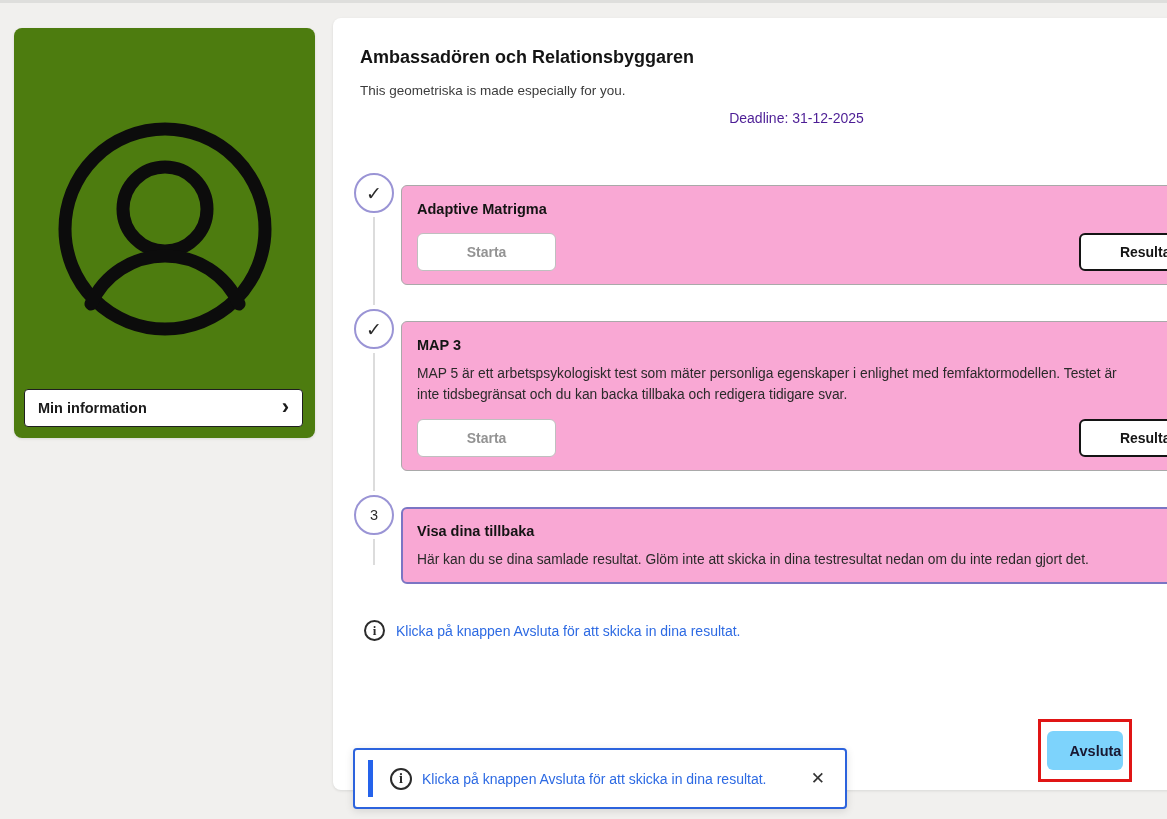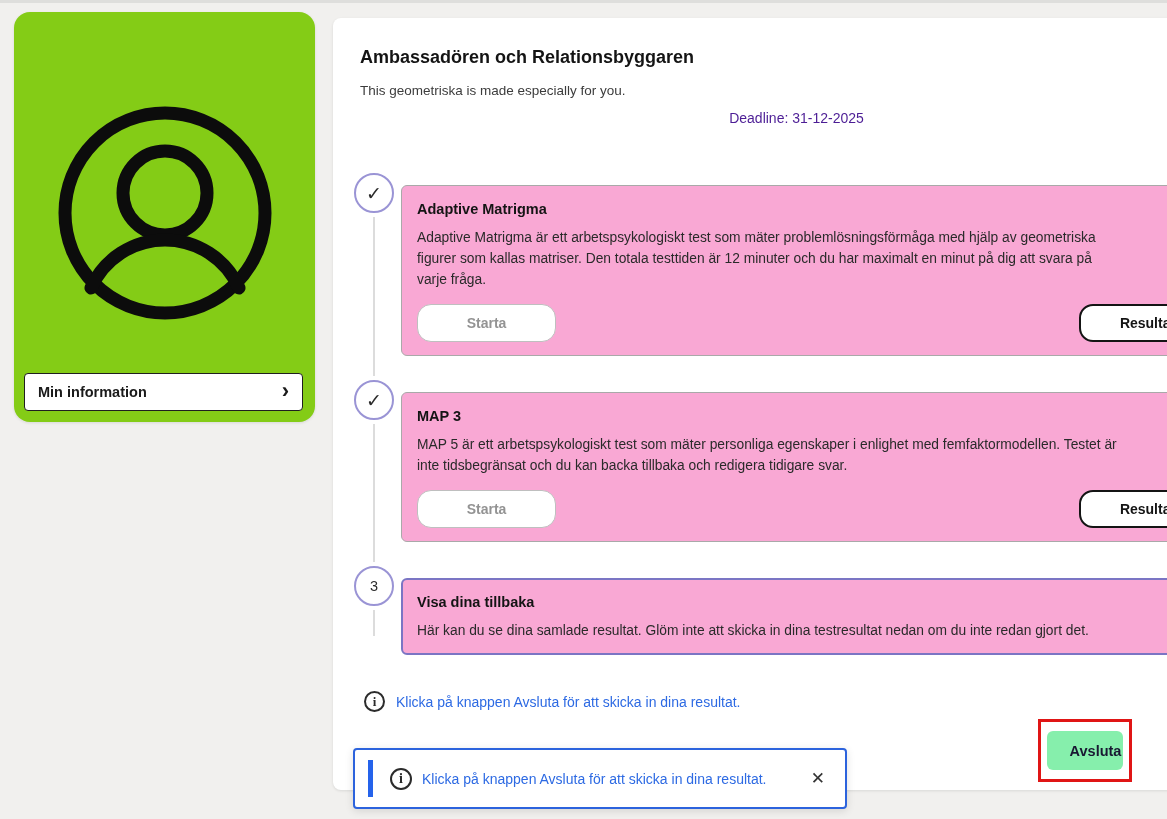--- a/index.html
+++ b/index.html
@@ -8,22 +8,22 @@
     position:relative;
     overflow:hidden;
     background:#f1f0ee;
     font-family:"Liberation Sans", sans-serif;
     color:#141414;
   }
   .top-edge { position:absolute; top:0; left:0; right:0; height:3px; background:#dededc; }
 
   
   .sidebar-card {
-    position:absolute; left:14px; top:12px; width:301px; height:410px;
-    background:#84cc16; border-radius:16px; box-shadow:0 1px 3px rgba(0,0,0,.10);
+    position:absolute; left:14px; top:28px; width:301px; height:410px;
+    background:#4d7c0f; border-radius:8px; box-shadow:0 1px 3px rgba(0,0,0,.10);
   }
   .avatar-wrap { position:absolute; left:0; right:0; top:92px; display:flex; justify-content:center; }
   .min-info-btn {
     position:absolute; left:10px; bottom:11px; width:279px; height:38px;
     background:#fff; border:1px solid #1f1f1f; border-radius:4px;
     display:flex; align-items:center; justify-content:space-between; padding:0 13px;
     font-family:inherit; font-size:14.5px; font-weight:700; color:#1a1a1a; cursor:pointer;
   }
   .chevron { font-size:22px; font-weight:600; line-height:1; margin-top:-3px; color:#1a1a1a; }
 
@@ -48,41 +48,41 @@
   }
   .step-circle .num { font-size:14.5px; }
   .step-connector { position:absolute; left:19px; top:44px; bottom:-20px; width:2px; background:#dcdcdc; z-index:1; }
   .step:last-child .step-connector { bottom:auto; height:26px; }
 
   .step-card { flex:1; border:1px solid #a9a9a9; border-radius:6px; padding:13px 16px 13px 15px; background:#f9a8d4;margin-top:12px; }
   .step-card.current { border:2px solid #7b75c4; padding:12px 15px 12px 14px; }
   .step-card-title { font-size:14.5px; font-weight:700; color:#141414; line-height:20px; }
   .step-card-desc { margin-top:8px; font-size:13.8px; line-height:21px; color:#2a2a2a; max-width:706px; }
   .step-actions { margin-top:14px; display:flex; justify-content:space-between; align-items:center; }
-  .btn { font-family:inherit; font-weight:700; font-size:14px; background:#fff; border-radius:14px; cursor:pointer; }
+  .btn { font-family:inherit; font-weight:700; font-size:14px; background:#fff; border-radius:6px; cursor:pointer; }
   .btn-starta { width:139px; height:38px; border:1px solid #bfbfbf; color:#939393; }
   .btn-resultat { width:137px; height:38px; border:2px solid #141414; color:#141414; }
   .btn-visa { width:138px; height:38px; border:2px solid #141414; color:#141414; }
 
   .info-row { margin-top:36px; margin-left:10px; display:flex; align-items:center; gap:11px; }
   .info-icon {
     width:21px; height:21px; flex:none; border:2px solid #2b2b2b; border-radius:50%;
     display:flex; align-items:center; justify-content:center;
     font-family:"Liberation Serif", serif; font-size:13px; font-weight:700; color:#2b2b2b;
   }
   .info-text { font-size:14px; color:#2d6ae3; }
 
   
   .finish-highlight {
     position:absolute; left:1038px; top:719px; width:94px; height:63px;
     border:3px solid #e01515; display:flex; align-items:center; justify-content:center;
     background:#fff; z-index:4;
   }
   .finish-btn {
-    width:76px; height:39px; background:#86efac; border:none; border-radius:6px;
+    width:76px; height:39px; background:#7dd3fc; border:none; border-radius:6px;
     font-family:inherit; font-size:14.5px; font-weight:700; color:#191832; cursor:pointer;padding-left:21px;
   }
 
   
   .toast {
     position:absolute; left:353px; top:748px; width:494px; height:61px;
     background:#fff; border:2px solid #2c63dd; border-radius:4px;
     box-shadow:0 2px 8px rgba(0,0,0,.12);
     display:flex; align-items:center; padding:0 18px 0 13px; z-index:5;
   }
@@ -123,21 +123,20 @@
 
     <div class="step">
       <div class="step-gutter">
         <div class="step-circle">
           <span>✓</span>
         </div>
         <div class="step-connector"></div>
       </div>
       <div class="step-card">
         <div class="step-card-title">Adaptive Matrigma</div>
-        <div class="step-card-desc">Adaptive Matrigma är ett arbetspsykologiskt test som mäter problemlösningsförmåga med hjälp av geometriska figurer som kallas matriser. Den totala testtiden är 12 minuter och du har maximalt en minut på dig att svara på varje fråga.</div>
         <div class="step-actions">
           <button class="btn btn-starta">Starta</button>
           <button class="btn btn-resultat">Resultat</button>
         </div>
       </div>
     </div>
 
     <div class="step">
       <div class="step-gutter">
         <div class="step-circle">

